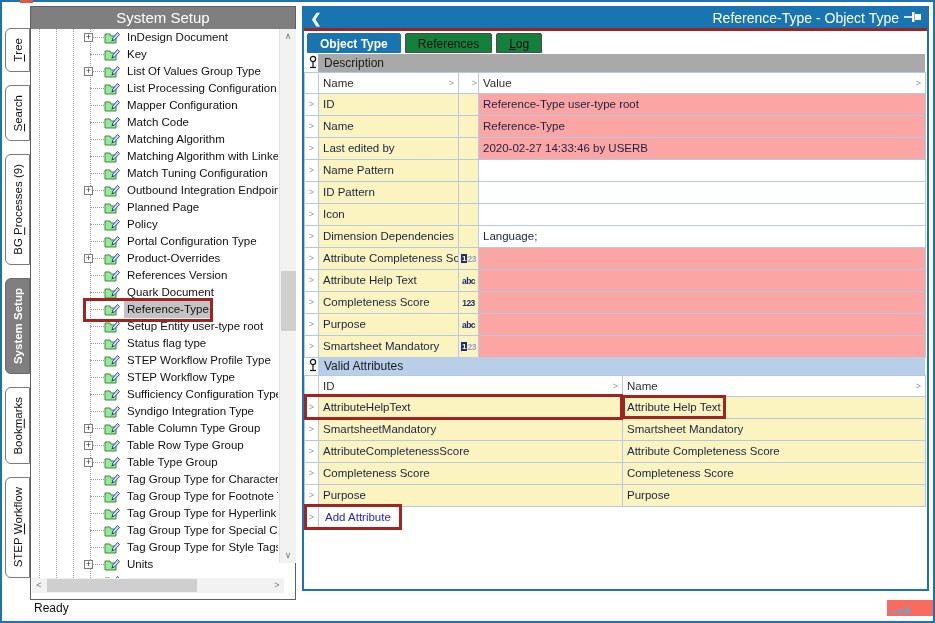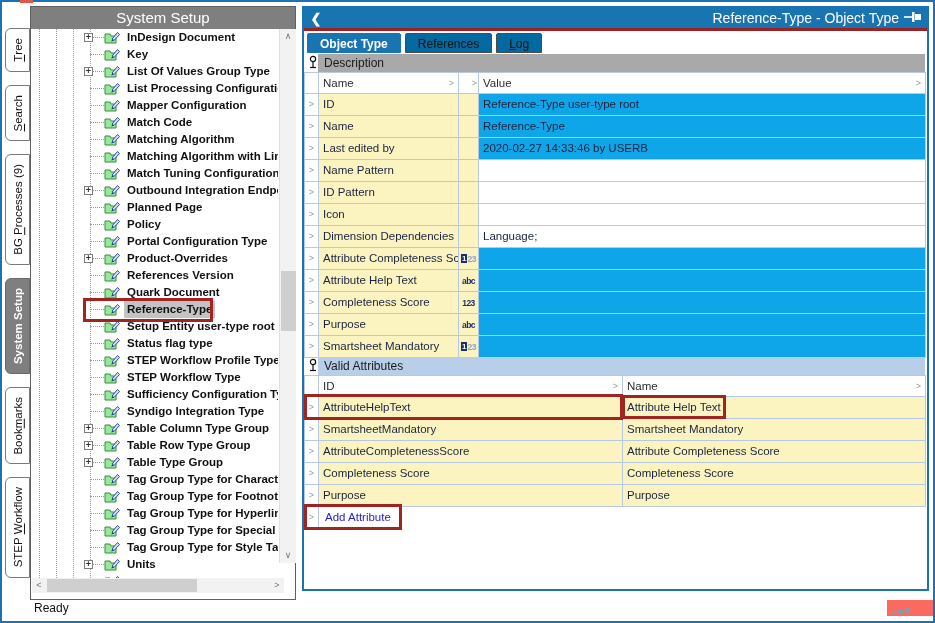--- a/index.html
+++ b/index.html
@@ -13,21 +13,21 @@
   .ltab .vtxt{writing-mode:vertical-rl;transform:rotate(180deg);font-size:11.5px;color:#111;white-space:nowrap;}
   .ltab.sel{background:#7f7f7f;border-color:#6a6a6a;}
   .ltab.sel .vtxt{color:#fff;font-weight:bold;}
   .u{text-decoration:underline;}
 
   
   #lpanel{position:absolute;left:30px;top:6px;width:266px;height:594px;border:1px solid #5f5f5f;
           background:#fff;box-sizing:border-box;}
   #lphead{position:absolute;left:0;right:0;top:0;height:22px;background:#7f7f7f;color:#fff;
           font-size:15px;text-align:center;line-height:22px;}
-  #treeview{position:absolute;left:0;top:22px;width:247px;height:549px;overflow:hidden;background:#fff;font-weight:bold;}
+  #treeview{position:absolute;left:0;top:22px;width:247px;height:549px;overflow:hidden;background:#fff;}
   .guide{position:absolute;top:0;bottom:0;width:0;border-left:1px dotted #9b9b9b;}
   #treerows{position:absolute;left:0;top:0;right:0;}
   .trow{position:relative;height:17px;line-height:17px;font-size:11.5px;white-space:nowrap;color:#111;}
   .stub{position:absolute;left:59px;top:8px;width:14px;border-top:1px dotted #9b9b9b;}
   .ebox{position:absolute;left:53px;top:4px;width:9px;height:9px;border:1px solid #7e7e7e;background:#fff;box-sizing:border-box;}
   .ebox::before{content:'+';display:block;font-size:9px;line-height:7px;text-align:center;color:#333;}
   .ticon{position:absolute;left:73px;top:2px;width:16px;height:13px;}
   .tlabel{display:inline-block;margin-left:93px;padding:0 3px;}
   .tlabel.sel{background:#c3c3c3;}
   .treebox{position:absolute;left:52px;top:-3px;width:124px;height:18px;border:3px solid #a12421;z-index:6;pointer-events:none;}
@@ -42,40 +42,40 @@
 
   
   #rpanel{position:absolute;left:302px;top:6px;width:627px;height:585px;border:2px solid #1d72b0;
           box-sizing:border-box;background:#fff;}
   #rphead{position:absolute;left:0;right:0;top:0;height:20px;background:#1974b2;color:#fff;display:flex;align-items:center;}
   #backicon{width:24px;text-align:center;font-size:13px;font-weight:bold;cursor:pointer;}
   #rptitle{flex:1;text-align:right;font-size:14px;}
   #pinicon{width:28px;text-align:center;cursor:pointer;}
   #maroonline{position:absolute;left:0;right:0;top:20px;height:3px;background:#9e2222;}
   #rtabs{position:absolute;left:3px;top:25px;height:20px;display:flex;gap:4px;z-index:2;}
-  .rtab{padding:2px 12px 0 12px;border:1px solid #4a4a4a;border-radius:2px 2px 0 0;font-size:12px;background:#0369a1;color:#111;cursor:pointer;line-height:17px;}
+  .rtab{padding:2px 12px 0 12px;border:1px solid #4a4a4a;border-radius:2px 2px 0 0;font-size:12px;background:#15803d;color:#111;cursor:pointer;line-height:17px;}
   .rtab.sel{background:#1974b2;border-color:#1974b2;color:#fff;font-weight:bold;}
 
   .secbar{position:absolute;left:14px;width:607px;height:18px;font-size:12px;line-height:18px;padding-left:6px;
           box-sizing:border-box;color:#1a1a1a;}
   .pin{position:absolute;left:4px;width:10px;height:15px;}
 
   
   .tbl{position:absolute;left:0;width:622px;}
   .r{display:flex;}
   .c{border-right:1px solid #b6c9e0;border-bottom:1px solid #b6c9e0;box-sizing:border-box;height:22px;
      line-height:21px;overflow:hidden;font-size:11.5px;color:#1a2340;padding:0 4px;white-space:nowrap;}
   .first{border-left:1px solid #b6c9e0;}
   .hdr .c{background:#fff;color:#2c2c2c;border-top:1px solid #b6c9e0;}
   .sort{float:right;color:#999;font-size:9px;}
   .chev{width:15px;padding:0;text-align:center;background:#fff;color:#8a9ab0;font-size:9px;cursor:pointer;}
   .dname{width:140px;background:#fcf4c0;}
   .dicon{width:20px;background:#fcf4c0;padding:0 1px;text-align:center;}
   .dval{flex:1;background:#fff;}
-  .dval.filled{background:#0ea5e9;}
+  .dval.filled{background:#fca5a5;}
   .hdr .dname,.hdr .dicon,.hdr .dval,.hdr .vid,.hdr .vname{background:#fff;}
   .vid{width:304px;background:#fcf4c0;}
   .vname{flex:1;background:#fcf4c0;}
   .b1{display:inline-block;background:#1c2e6e;color:#fff;font-size:8px;font-weight:bold;line-height:9px;
       padding:0 1px;vertical-align:1px;}
   .irest{font-size:8.5px;font-weight:bold;color:#1c2e6e;letter-spacing:-0.5px;}
   .irest.lite{color:#8fa3c8;}
   .addrow{display:flex;}
   .addcell{height:30px;line-height:21px;font-size:11.5px;padding:0 6px;color:#1f1fcc;cursor:pointer;}
   .hlbox{position:absolute;border:3px solid #a12421;z-index:9;pointer-events:none;}

